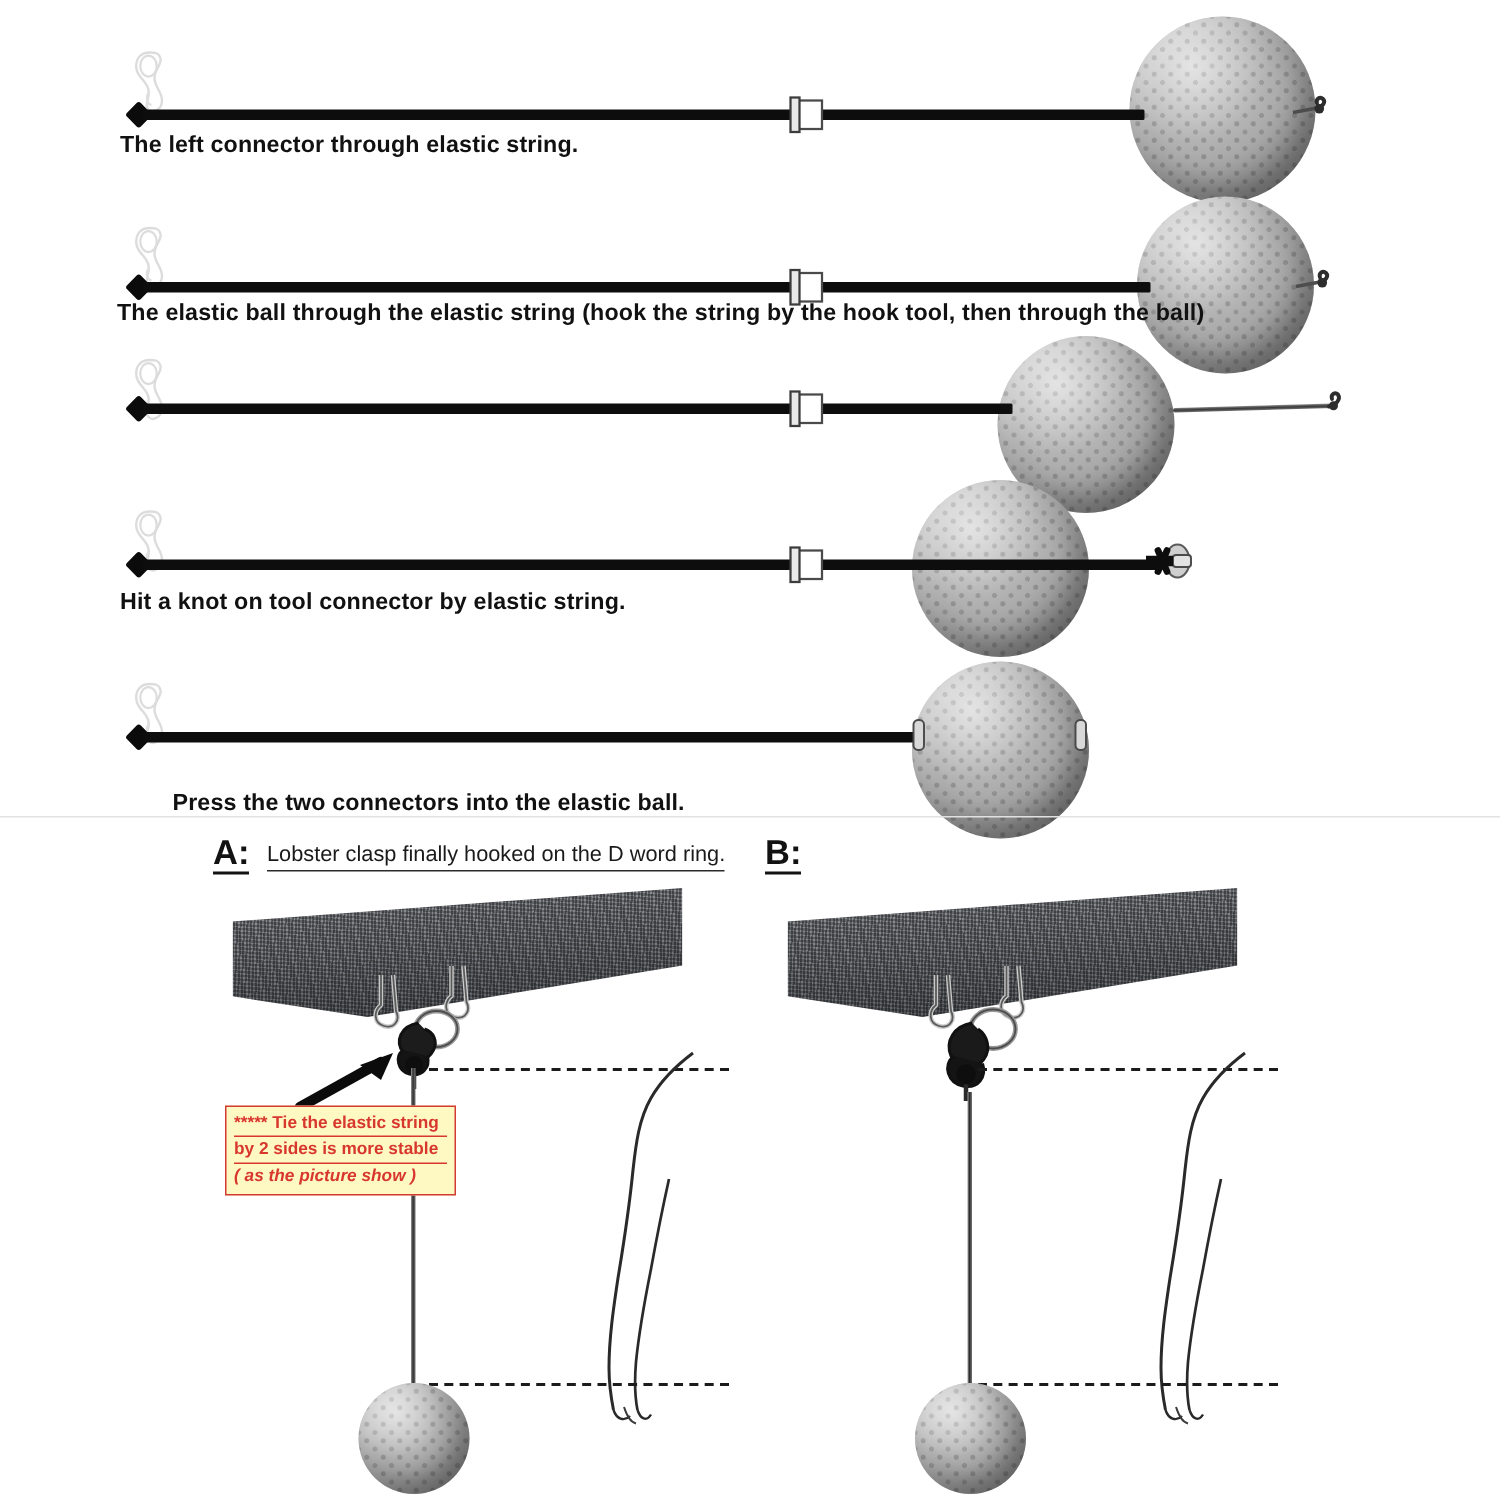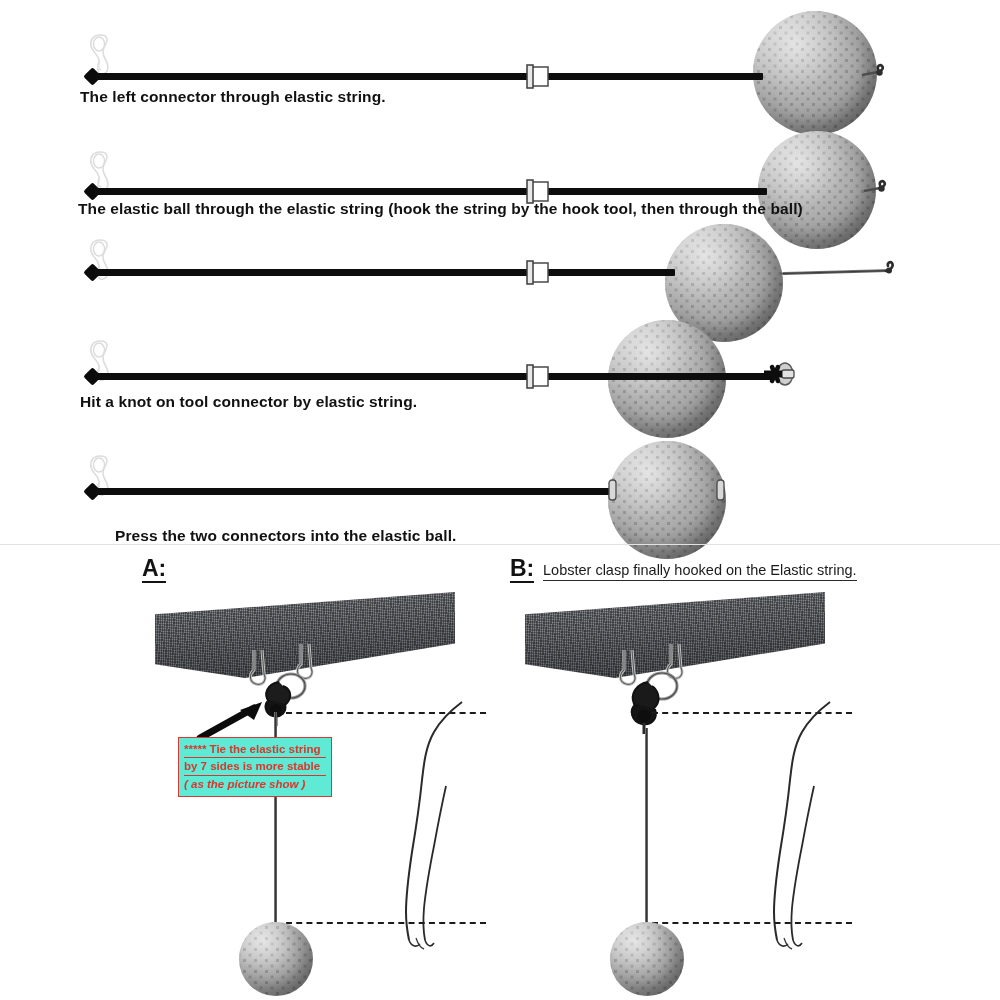--- a/index.html
+++ b/index.html
@@ -91,23 +91,22 @@
   }
 
   
   .dash{
     position:absolute;height:0;
     border-top:2px dashed #1b1b1b;
   }
 
   
   .red-note{
-    position:absolute;border:1px solid #d23b33;background:#5eead4;
+    position:absolute;border:1px solid #d23b33;background:#fef9c3;
     padding:3px 5px 4px 5px;
-    margin-left:28px;
   }
   .red-line{
     color:#d8372e;font-size:11.5px;font-weight:700;white-space:nowrap;
     line-height:1.42;border-bottom:1.4px solid #d8372e;
     font-family:"Liberation Sans", sans-serif;
   }
   .red-line.last{border-bottom:none;font-style:italic;}
 
   
   .hang{
@@ -241,23 +240,23 @@
     <svg class="abs" style="left:714px;top:478px;width:14px;height:24px" viewBox="0 0 14 24">
       <rect x="3" y="2" width="7" height="20" rx="3" fill="#d8d8d8" stroke="#4a4a4a" stroke-width="1.3"></rect>
     </svg>
 
     <div class="caption" style="left:80px;top:527px;margin-left:35px;">Press the two connectors into the elastic ball.</div>
   </div>
 
   <div class="divider"></div>
 
   <div class="panel-letter" style="left:142px;top:556px;">A:</div>
+  <div class="panel-title" style="left:178px;top:562px;">Lobster clasp finally hooked on the D word ring.</div>
 
   <div class="panel-letter" style="left:510px;top:556px;">B:</div>
-  <div class="panel-title" style="left:543px;top:562px;">Lobster clasp finally hooked on the Elastic string.</div>
 
   <div class="abs" style="left:0;top:0;width:500px;height:1000px;">
 
     <div class="strap" style="left:155px;top:592px;width:300px;height:86px;
                 clip-path:polygon(0% 26%, 100% 0%, 100% 60%, 30% 100%, 0% 84%);">
       <div class="band"></div>
     </div>
 
     <svg class="abs" style="left:245px;top:648px;width:26px;height:42px" viewBox="0 0 26 42">
       <path d="M9 2 L9 22 C4 26 4 34 11 36 C18 38 22 32 19 26 L17 2" fill="none" stroke="#c8c8c8" stroke-width="3"></path>
@@ -281,21 +280,21 @@
       <path d="M4 38 L58 8" stroke="#0b0b0b" stroke-width="7" stroke-linecap="round"></path>
       <path d="M66 2 L44 10 L58 20 Z" fill="#0b0b0b"></path>
     </svg>
 
     <div class="dash" style="left:286px;top:712px;width:200px;"></div>
 
     <div class="hang" style="left:274px;top:712px;height:210px;"></div>
 
     <div class="red-note" style="left:150px;top:737px;width:142px;">
       <div class="red-line">***** Tie the elastic string</div>
-      <div class="red-line">by 7 sides is more stable</div>
+      <div class="red-line">by 2 sides is more stable</div>
       <div class="red-line last">( as the picture show )</div>
     </div>
 
     <svg class="abs" style="left:380px;top:700px;width:130px;height:250px" viewBox="0 0 130 250">
       <path d="M82 2 C74 8 62 18 54 32 C46 46 44 62 42 80 C40 100 36 128 32 152
                C29 172 26 192 26 212 C26 222 27 230 29 240" fill="none" stroke="#2a2a2a" stroke-width="2"></path>
       <path d="M66 86 C62 104 58 124 54 146 C50 166 46 188 44 208
                C43 220 43 230 45 240" fill="none" stroke="#2a2a2a" stroke-width="1.8"></path>
       <path d="M29 240 C31 246 36 248 40 244 M45 240 C47 246 51 248 54 243" fill="none" stroke="#2a2a2a" stroke-width="1.6"></path>
       <path d="M36 238 C38 244 40 248 44 249" fill="none" stroke="#3a3a3a" stroke-width="1.3"></path>

